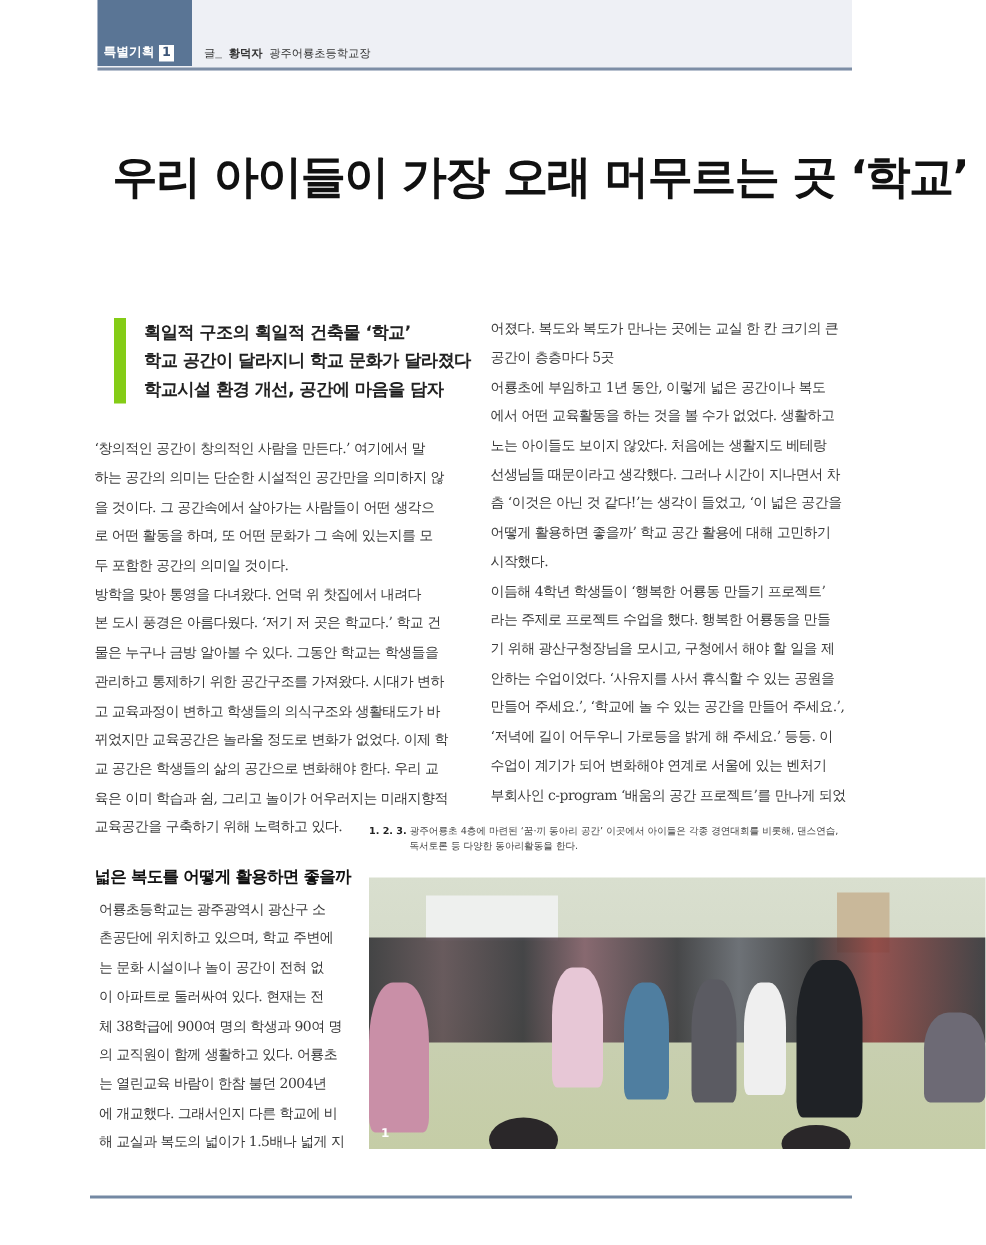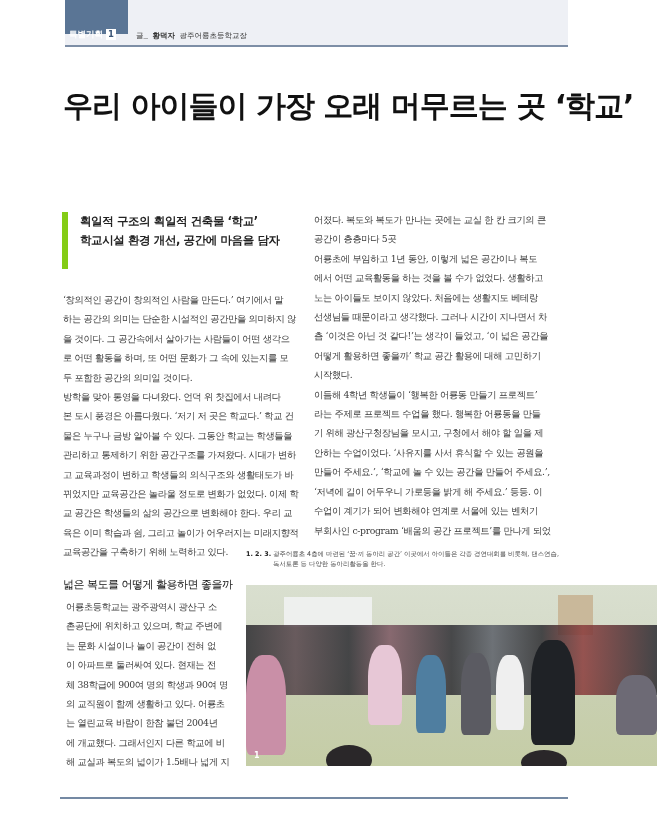--- a/index.html
+++ b/index.html
@@ -1,29 +1,29 @@
 <!DOCTYPE html>
 <html><head>
 <meta charset="utf-8">
 <style>
   html,body{margin:0;padding:0;}
   body{width:657px;height:830px;background:#ffffff;position:relative;overflow:hidden;
        font-family:"DejaVu Serif","Liberation Serif",serif;color:#333;}
   .hdr{position:absolute;left:65px;top:0;width:503px;height:45px;background:#eef0f5;border-bottom:2px solid #7d8ea6;}
-  .hdr-block{position:absolute;left:0;top:0;width:63px;height:34px;background:#5a7595;}
+  .hdr-block{position:absolute;left:0;top:0;width:63px;height:44px;background:#5a7595;}
   .hdr-label{position:absolute;left:4px;top:29px;font-family:"DejaVu Sans",sans-serif;font-size:8.5px;font-weight:bold;color:#fff;white-space:nowrap;}
   .hdr-num{display:inline-block;background:#fff;color:#3c5577;font-weight:bold;font-size:8.5px;padding:0 2px;margin-left:3px;line-height:11px;}
   .hdr-author{position:absolute;left:71px;top:31px;font-family:Liberation Mono, monospace;font-size:7.5px;color:#333;white-space:nowrap;}
   .hdr-author b{font-weight:bold;}
   .title{position:absolute;left:63px;top:86px;font-family:"DejaVu Sans",sans-serif;font-size:30px;font-weight:bold;color:#111;letter-spacing:-1px;white-space:nowrap;}
-  .lead{position:absolute;left:62px;top:212px;height:57px;border-left:6px solid #84cc16;padding-left:12px;}
+  .lead{position:absolute;left:76px;top:212px;height:57px;border-left:8px solid #84cc16;padding-left:12px;}
   .lead div{font-family:"DejaVu Sans",sans-serif;font-size:11.5px;font-weight:bold;color:#222;line-height:19px;white-space:nowrap;letter-spacing:-0.4px;}
   .col{position:absolute;font-size:9.3px;line-height:19.4px;color:#3a3a3a;letter-spacing:-0.35px;}
   .col p{margin:0;white-space:nowrap;}
-  .subhead{position:absolute;left:63px;top:577px;font-family:"DejaVu Sans",sans-serif;font-size:11px;font-weight:normal;color:#111;white-space:nowrap;letter-spacing:-0.5px;}
+  .subhead{position:absolute;left:63px;top:577px;font-family:"DejaVu Sans",sans-serif;font-size:11px;font-weight:bold;color:#111;white-space:nowrap;letter-spacing:-0.5px;}
   .caption{position:absolute;left:246px;top:549px;font-family:"DejaVu Sans",sans-serif;font-size:6.4px;line-height:10px;color:#444;white-space:nowrap;}
   .caption b{color:#222;text-align:center;}
   .photo{position:absolute;left:246px;top:585px;width:411px;height:181px;overflow:hidden;
          background:linear-gradient(#d9dfcf 0%,#d3d9c6 45%,#c8cfb0 62%,#c5cda6 100%);}
   .photo .num{position:absolute;left:8px;bottom:6px;color:#fff;font-family:"DejaVu Sans",sans-serif;font-weight:bold;font-size:8px;}
   .bottom-line{position:absolute;left:60px;top:797px;width:508px;height:2px;background:#7489a3;}
   .ppl{position:absolute;border-radius:40% 40% 10% 10%;}
 </style>
 </head>
 <body>
@@ -32,24 +32,25 @@
   <div class="hdr-block">
     <div class="hdr-label"><span>특별기획</span><span class="hdr-num">1</span></div>
   </div>
   <div class="hdr-author">
     <span>글_</span>
     <b>황덕자</b>
     <span>광주어룡초등학교장</span>
   </div>
 </div>
 
-<h1 class="title" style="margin:0;">우리 아이들이 가장 오래 머무르는 곳 ‘학교’</h1>
+<h1 class="title" style="margin:12px;">우리 아이들이 가장 오래 머무르는 곳 ‘학교’</h1>
 
 <div class="lead">
   <div>획일적 구조의 획일적 건축물 ‘학교’</div>
+  <div>학교 공간이 달라지니 학교 문화가 달라졌다</div>
   <div>학교시설 환경 개선, 공간에 마음을 담자</div>
 </div>
 
 <div class="col" style="left:63px;top:290px;">
   <p> ‘창의적인 공간이 창의적인 사람을 만든다.’ 여기에서 말</p>
   <p>하는 공간의 의미는 단순한 시설적인 공간만을 의미하지 않</p>
   <p>을 것이다. 그 공간속에서 살아가는 사람들이 어떤 생각으</p>
   <p>로 어떤 활동을 하며, 또 어떤 문화가 그 속에 있는지를 모</p>
   <p>두 포함한 공간의 의미일 것이다.</p>
   <p> 방학을 맞아 통영을 다녀왔다. 언덕 위 찻집에서 내려다</p>
@@ -70,21 +71,21 @@
   <p>촌공단에 위치하고 있으며, 학교 주변에</p>
   <p>는 문화 시설이나 놀이 공간이 전혀 없</p>
   <p>이 아파트로 둘러싸여 있다. 현재는 전</p>
   <p>체 38학급에 900여 명의 학생과 90여 명</p>
   <p>의 교직원이 함께 생활하고 있다. 어룡초</p>
   <p>는 열린교육 바람이 한참 불던 2004년</p>
   <p>에 개교했다. 그래서인지 다른 학교에 비</p>
   <p>해 교실과 복도의 넓이가 1.5배나 넓게 지</p>
 </div>
 
-<div class="col" style="left:314px;top:210px;">
+<div class="col" style="left:327px;top:210px;">
   <p>어졌다. 복도와 복도가 만나는 곳에는 교실 한 칸 크기의 큰</p>
   <p>공간이 층층마다 5곳</p>
   <p> 어룡초에 부임하고 1년 동안, 이렇게 넓은 공간이나 복도</p>
   <p>에서 어떤 교육활동을 하는 것을 볼 수가 없었다. 생활하고</p>
   <p>노는 아이들도 보이지 않았다. 처음에는 생활지도 베테랑</p>
   <p>선생님들 때문이라고 생각했다. 그러나 시간이 지나면서 차</p>
   <p>츰 ‘이것은 아닌 것 같다!’는 생각이 들었고, ‘이 넓은 공간을</p>
   <p>어떻게 활용하면 좋을까’ 학교 공간 활용에 대해 고민하기</p>
   <p>시작했다.</p>
   <p> 이듬해 4학년 학생들이 ‘행복한 어룡동 만들기 프로젝트’</p>

